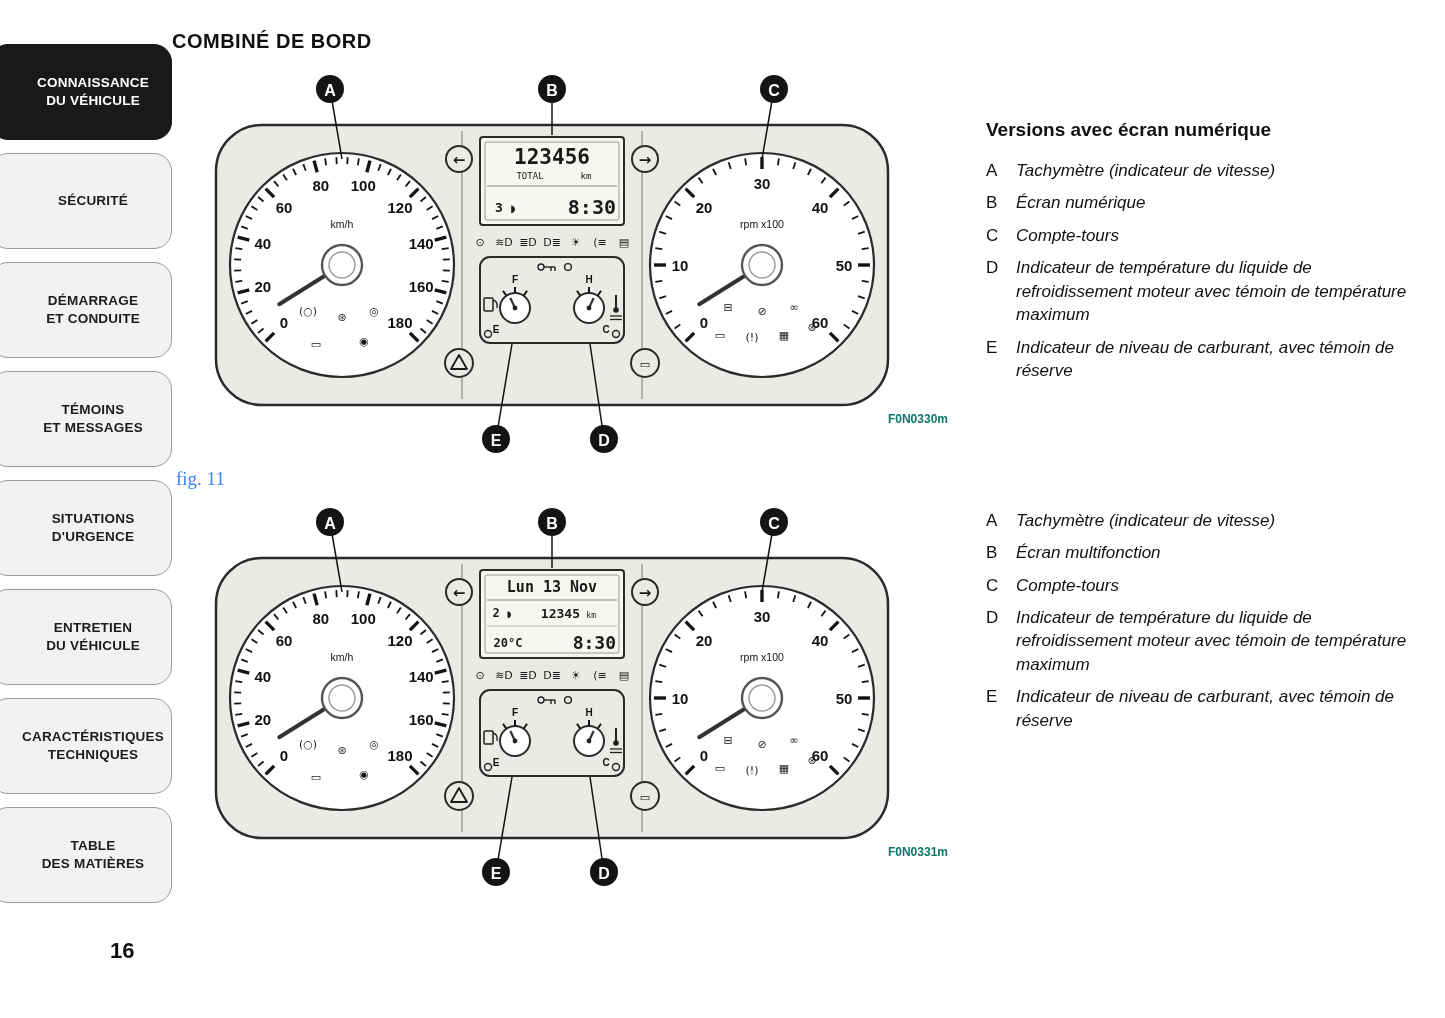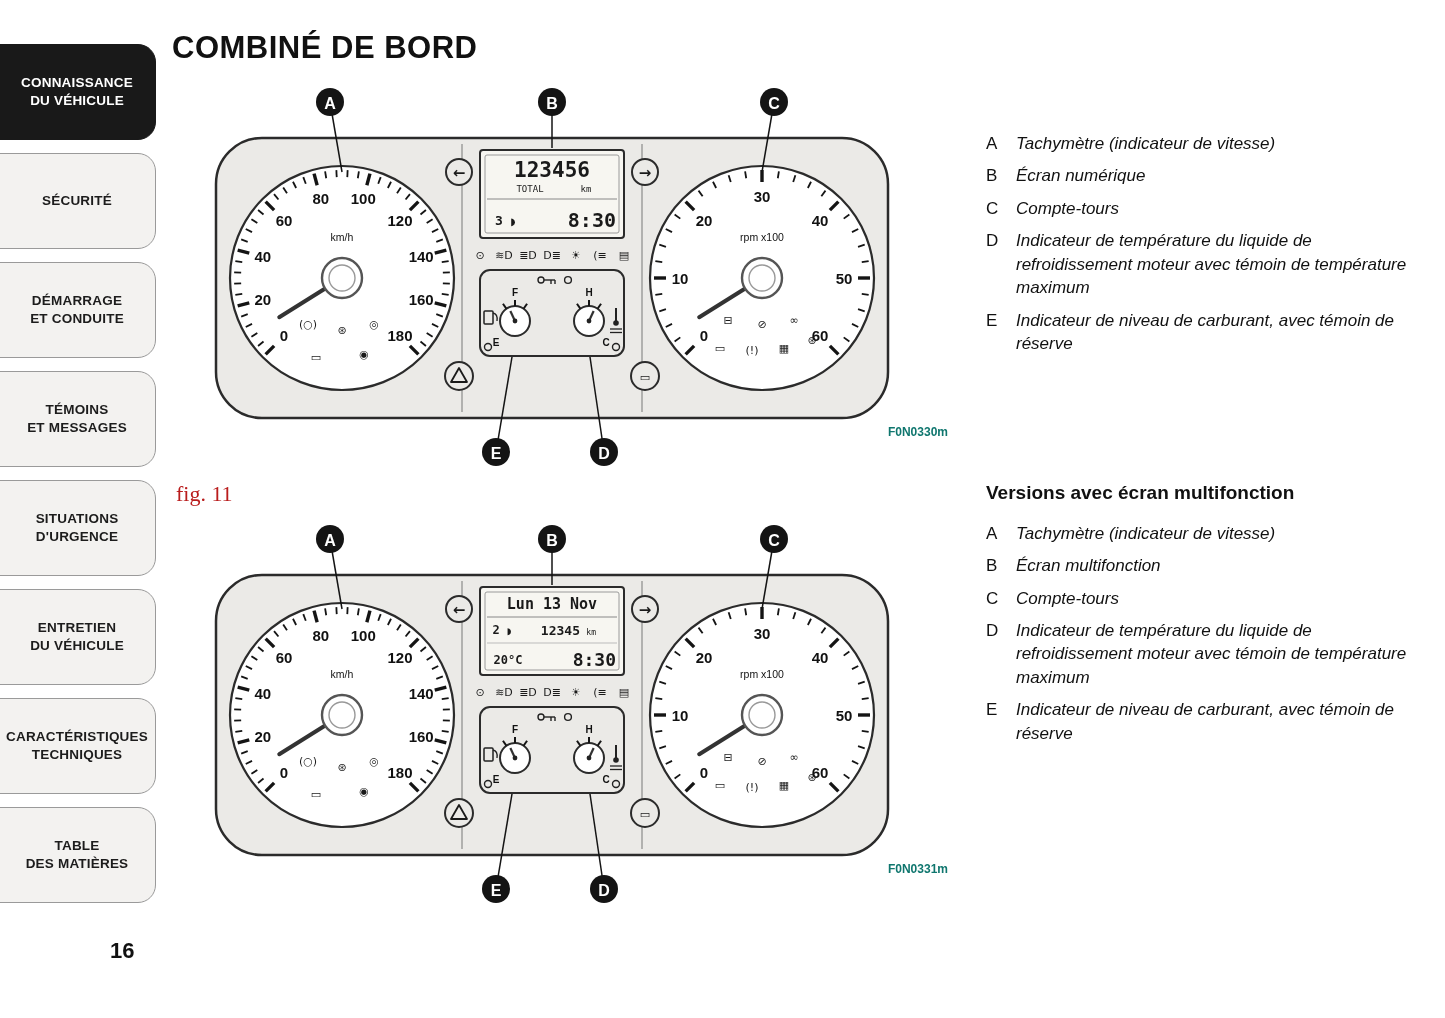--- a/index.html
+++ b/index.html
@@ -2,38 +2,38 @@
 <html><head>
 <meta charset="utf-8">
 <style>
   html,body{margin:0;padding:0;}
   body{
     width:1445px;height:1018px;position:relative;overflow:hidden;
     background:#ffffff;color:#111;
     font-family:"Liberation Sans",sans-serif;
   }
   
-  .sidebar{position:absolute;left:0;top:44px;width:156px;display:flex;flex-direction:column;gap:13px;}
+  .sidebar{position:absolute;left:16px;top:44px;width:156px;display:flex;flex-direction:column;gap:13px;}
   .tab{
     margin-left:-26px;height:96px;box-sizing:border-box;
     border:1px solid #9a9a9a;border-radius:18px;background:#f3f2f0;
     display:flex;align-items:center;justify-content:center;text-align:center;
     font-weight:bold;font-size:13.5px;line-height:1.3;color:#1c1c1c;
     padding:4px 8px 4px 32px;white-space:pre-line;letter-spacing:.2px;
   }
   .tab.active{background:#191919;border-color:#191919;color:#fff;}
   .page-number{position:absolute;left:110px;top:938px;font-size:22px;font-weight:bold;}
   
   .main{position:absolute;left:172px;top:30px;width:1255px;}
-  h1.title{margin:0 0 14px 0;font-size:31px;font-weight:bold;letter-spacing:.5px;}
+  h1.title{margin:0 0 14px 0;font-size:20px;font-weight:bold;letter-spacing:.5px;}
   .content{display:flex;}
   .figures-col{width:770px;flex:none;}
   .figure{position:relative;width:680px;margin-left:40px;}
   .fig-code{position:absolute;right:-56px;bottom:40px;font-size:12px;font-weight:bold;color:#0f766e;}
-  .fig-caption{margin:2px 0 10px 4px;font-family:"Liberation Serif",serif;font-size:22px;color:#b91c1c;}
+  .fig-caption{margin:2px 0 10px 4px;font-family:"Liberation Serif",serif;font-size:19px;color:#3b82f6;}
   
   .text-col{flex:1;max-width:470px;padding-top:52px;padding-left:44px;box-sizing:border-box;}
   .section{margin-bottom:126px;}
   .sec-heading{margin:0 0 18px 0;font-size:19px;font-weight:bold;}
   .li{display:flex;margin-bottom:9px;font-size:17px;line-height:1.38;}
   .li .k{width:30px;flex:none;}
   .li .t{flex:1;font-style:italic;}
   svg text{user-select:none;}
 </style>
 </head>
@@ -523,20 +523,21 @@
             <g>
               <circle cx="284" cy="372" r="14" fill="#141414"></circle>
               <text x="284" y="373" text-anchor="middle" dominant-baseline="central" font-size="16" font-weight="bold" fill="#fff" font-family="&quot;Liberation Sans&quot;,sans-serif">E</text>
             </g>
           </svg>
         <div class="fig-code">F0N0331m</div>
       </div>
     </div>
     <div class="text-col" id="sections">
         <section class="section">
+          <h2 class="sec-heading">Versions avec écran numérique</h2>
           <div class="li">
             <span class="k">A</span>
             <span class="t">Tachymètre (indicateur de vitesse)</span>
           </div>
           <div class="li">
             <span class="k">B</span>
             <span class="t">Écran numérique</span>
           </div>
           <div class="li">
             <span class="k">C</span>
@@ -545,21 +546,20 @@
           <div class="li">
             <span class="k">D</span>
             <span class="t">Indicateur de température du liquide de refroidissement moteur avec témoin de température maximum</span>
           </div>
           <div class="li">
             <span class="k">E</span>
             <span class="t">Indicateur de niveau de carburant, avec témoin de réserve</span>
           </div>
         </section>
         <section class="section">
-          <h2 class="sec-heading">Versions avec écran multifonction</h2>
           <div class="li">
             <span class="k">A</span>
             <span class="t">Tachymètre (indicateur de vitesse)</span>
           </div>
           <div class="li">
             <span class="k">B</span>
             <span class="t">Écran multifonction</span>
           </div>
           <div class="li">
             <span class="k">C</span>

